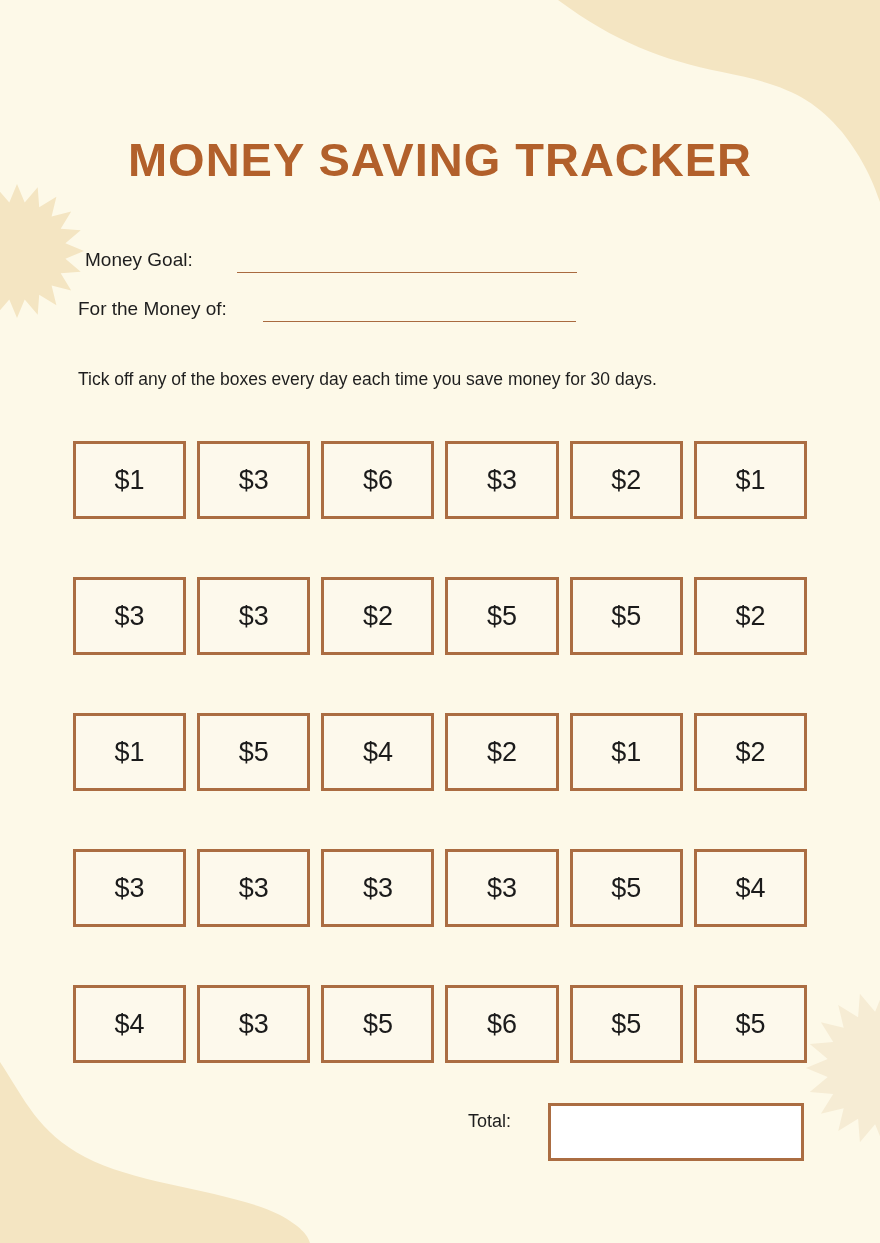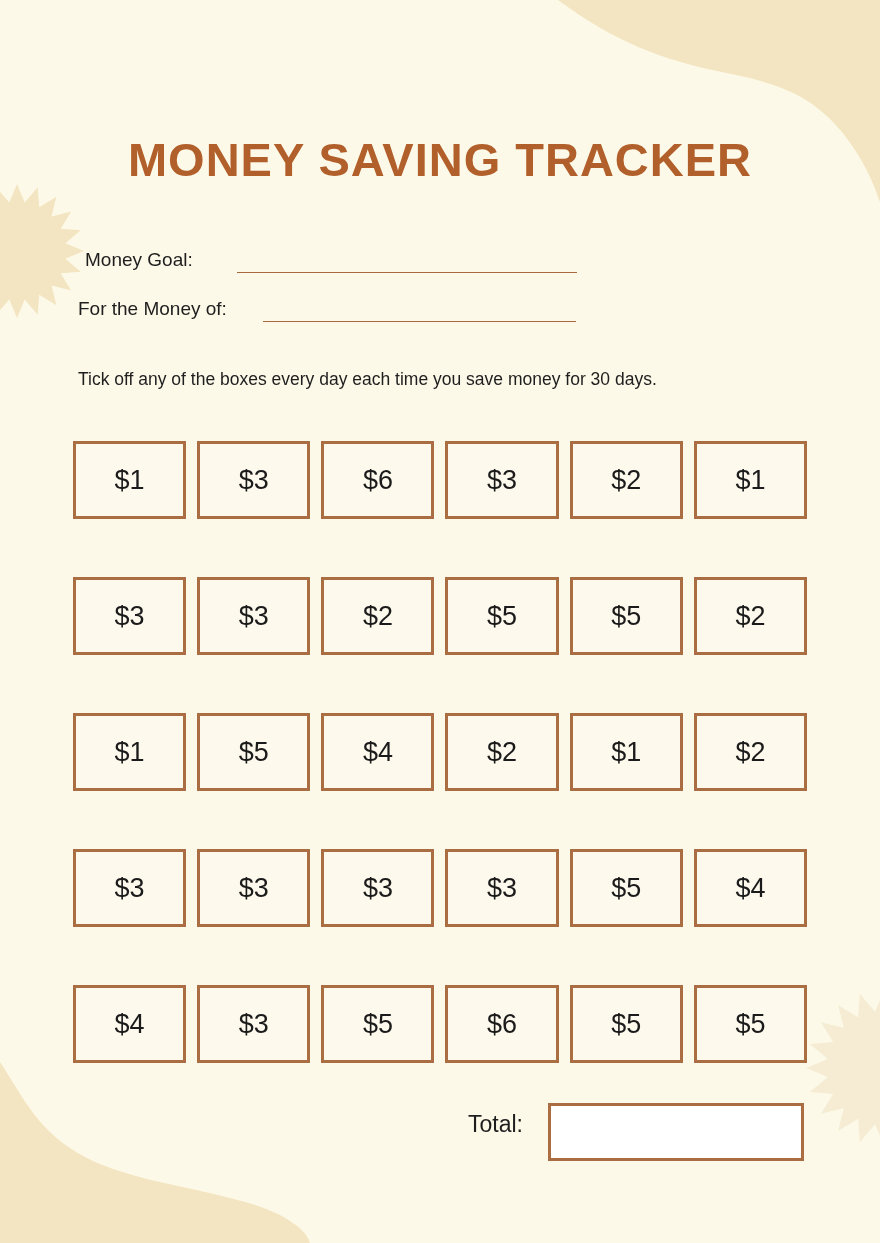--- a/index.html
+++ b/index.html
@@ -26,21 +26,21 @@
     position:absolute;left:73px;top:441px;width:734px;
     display:grid;grid-template-columns:repeat(6,1fr);
     column-gap:11px;row-gap:58px;
   }
   .cell{
     height:78px;box-sizing:border-box;
     border:3px solid #ab6d42;background:#fdf9ec;
     display:flex;align-items:center;justify-content:center;
     font-size:27px;color:#1b1b1b;cursor:pointer;
   }
-  .total-label{position:absolute;left:468px;top:1111px;font-size:23px;color:#1e1e1e;}
+  .total-label{position:absolute;left:468px;top:1111px;font-size:18px;color:#1e1e1e;}
   .total-box{
     position:absolute;left:548px;top:1103px;width:256px;height:58px;
     box-sizing:border-box;background:#ffffff;border:3px solid #ab6d42;
   }
 </style>
 </head>
 <body>
 
 <svg class="deco" viewBox="0 0 880 1243" aria-hidden="true">
   <path d="M 558 0 C 615 42 662 60 722 72 C 782 84 812 96 842 132 C 864 160 873 182 880 202 L 880 0 Z" fill="#f4e5c2"></path>

